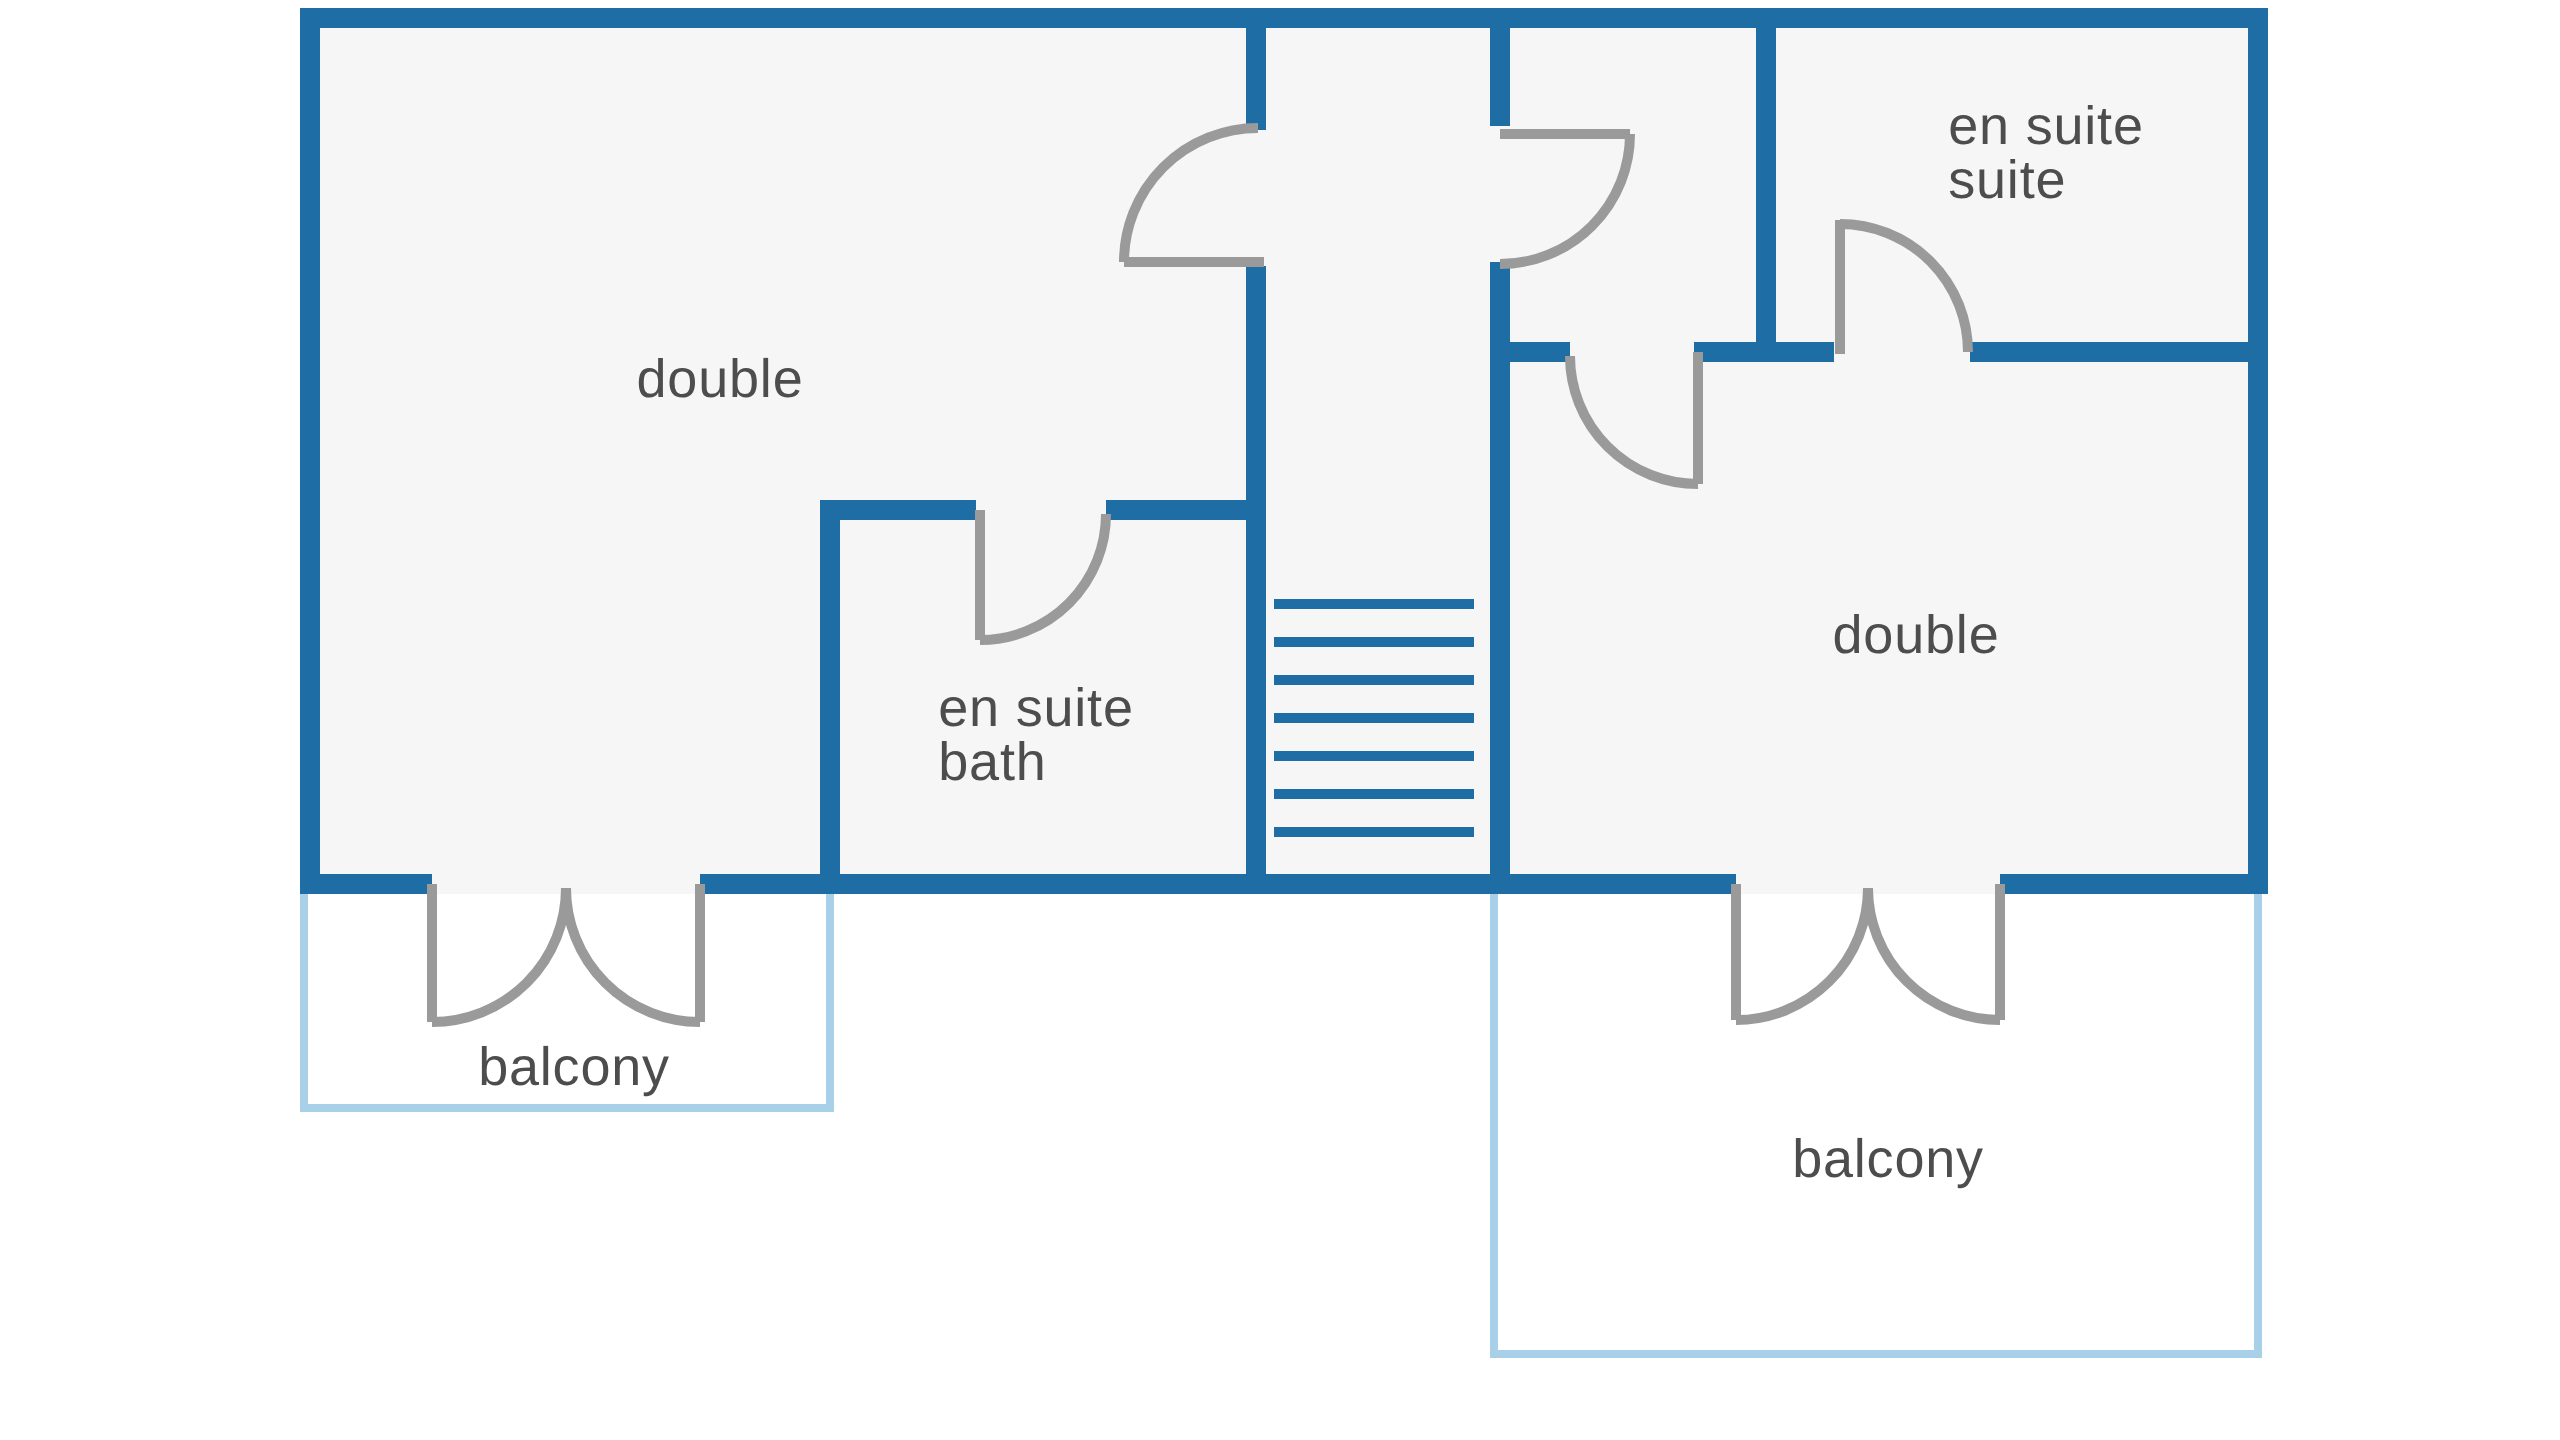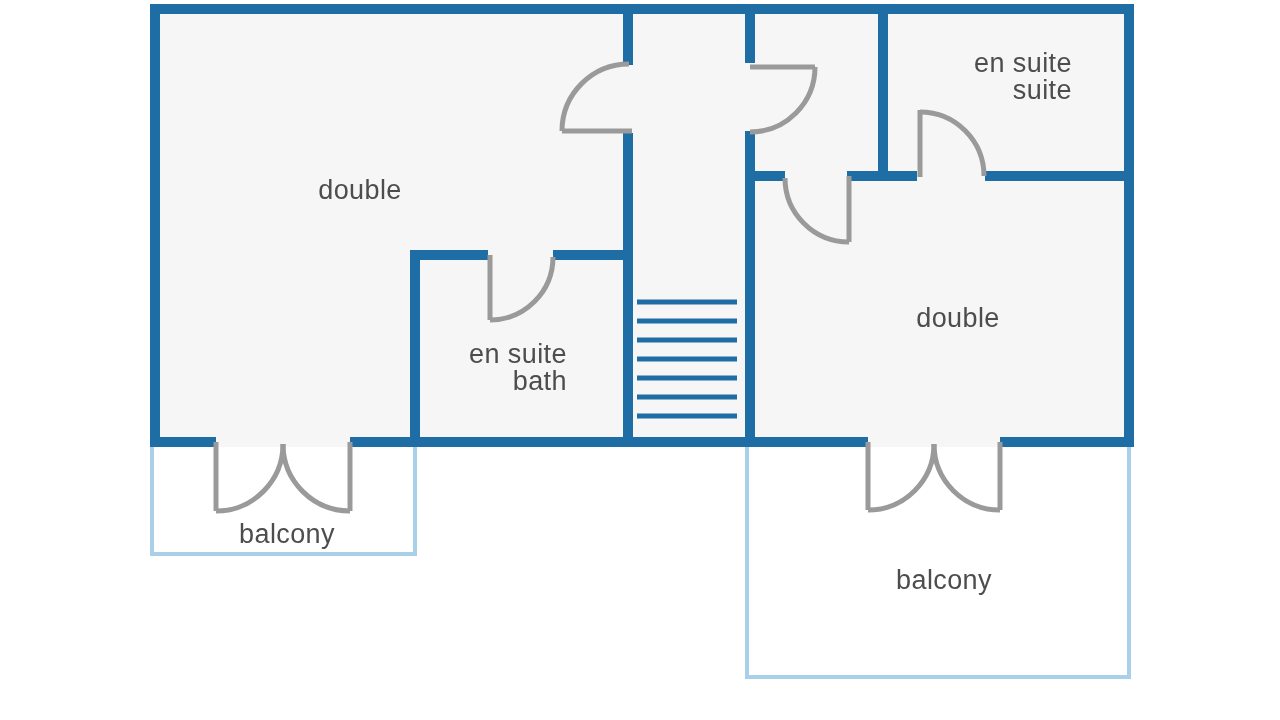--- a/index.html
+++ b/index.html
@@ -24,21 +24,21 @@
   .balcony-line{stroke:var(--balcony);stroke-width:4;fill:none;}
   .door-line{stroke:var(--door);stroke-width:5;fill:none;}
   .floor-fill{fill:var(--floor);}
   .label{
     position:absolute;
     transform:translate(-50%,-50%);
     color:var(--text);
     font-size:27px;
     line-height:27px;
     letter-spacing:0.4px;
-    text-align:right;
+    text-align:left;
     white-space:nowrap;
   }
 </style>
 </head>
 <body>
 
 <div class="stage">
 
   <svg width="1280" height="720" viewBox="0 0 1280 720">
 

